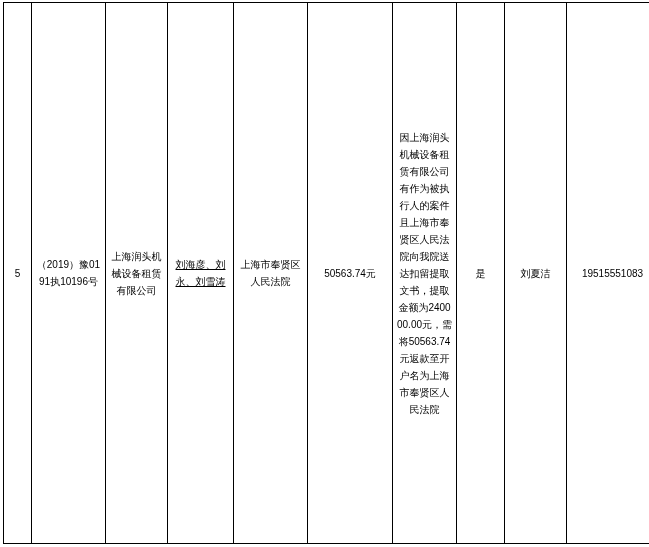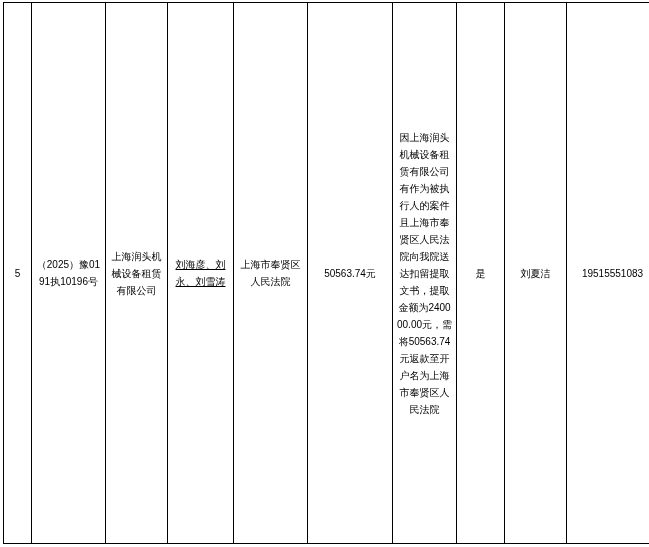--- a/index.html
+++ b/index.html
@@ -60,21 +60,21 @@
   }
 </style>
 </head>
 <body>
 
 <div class="sheet">
   <table class="record-table">
     <tbody>
       <tr>
         <td class="c-index">5</td>
-        <td class="c-case">（2025）豫0191执10196号</td>
+        <td class="c-case">（2019）豫0191执10196号</td>
         <td class="c-party">上海润头机械设备租赁有限公司</td>
         <td class="c-persons">刘海彦、刘永、刘雪涛</td>
         <td class="c-court">上海市奉贤区人民法院</td>
         <td class="c-amount">50563.74元</td>
         <td class="c-reason cell-reason">因上海润头机械设备租赁有限公司有作为被执行人的案件且上海市奉贤区人民法院向我院送达扣留提取文书，提取金额为240000.00元，需将50563.74元返款至开户名为上海市奉贤区人民法院</td>
         <td class="c-flag">是</td>
         <td class="c-name">刘夏洁</td>
         <td class="c-phone cell-phone">19515551083</td>
       </tr>
     </tbody>

